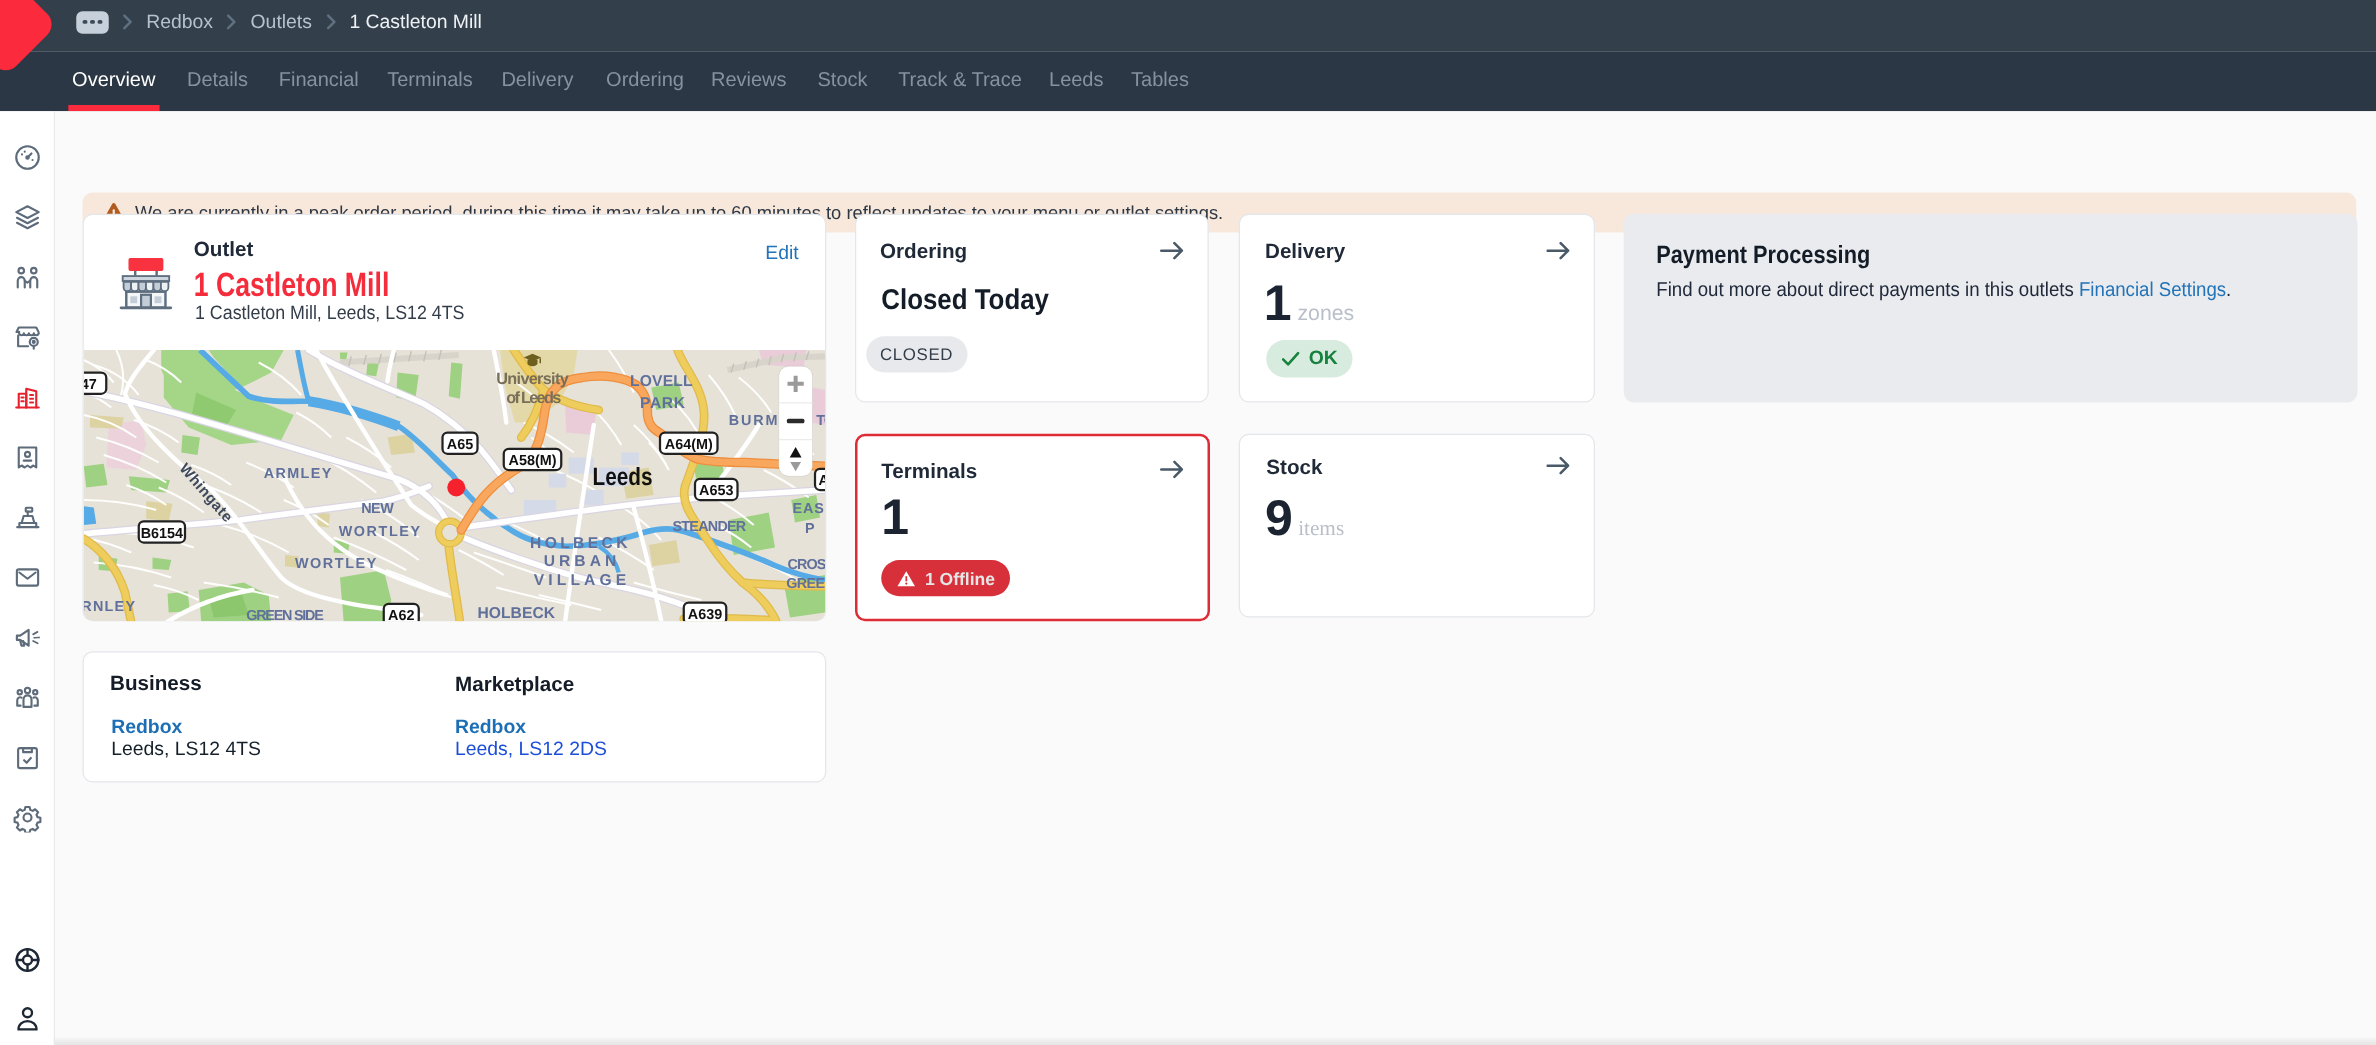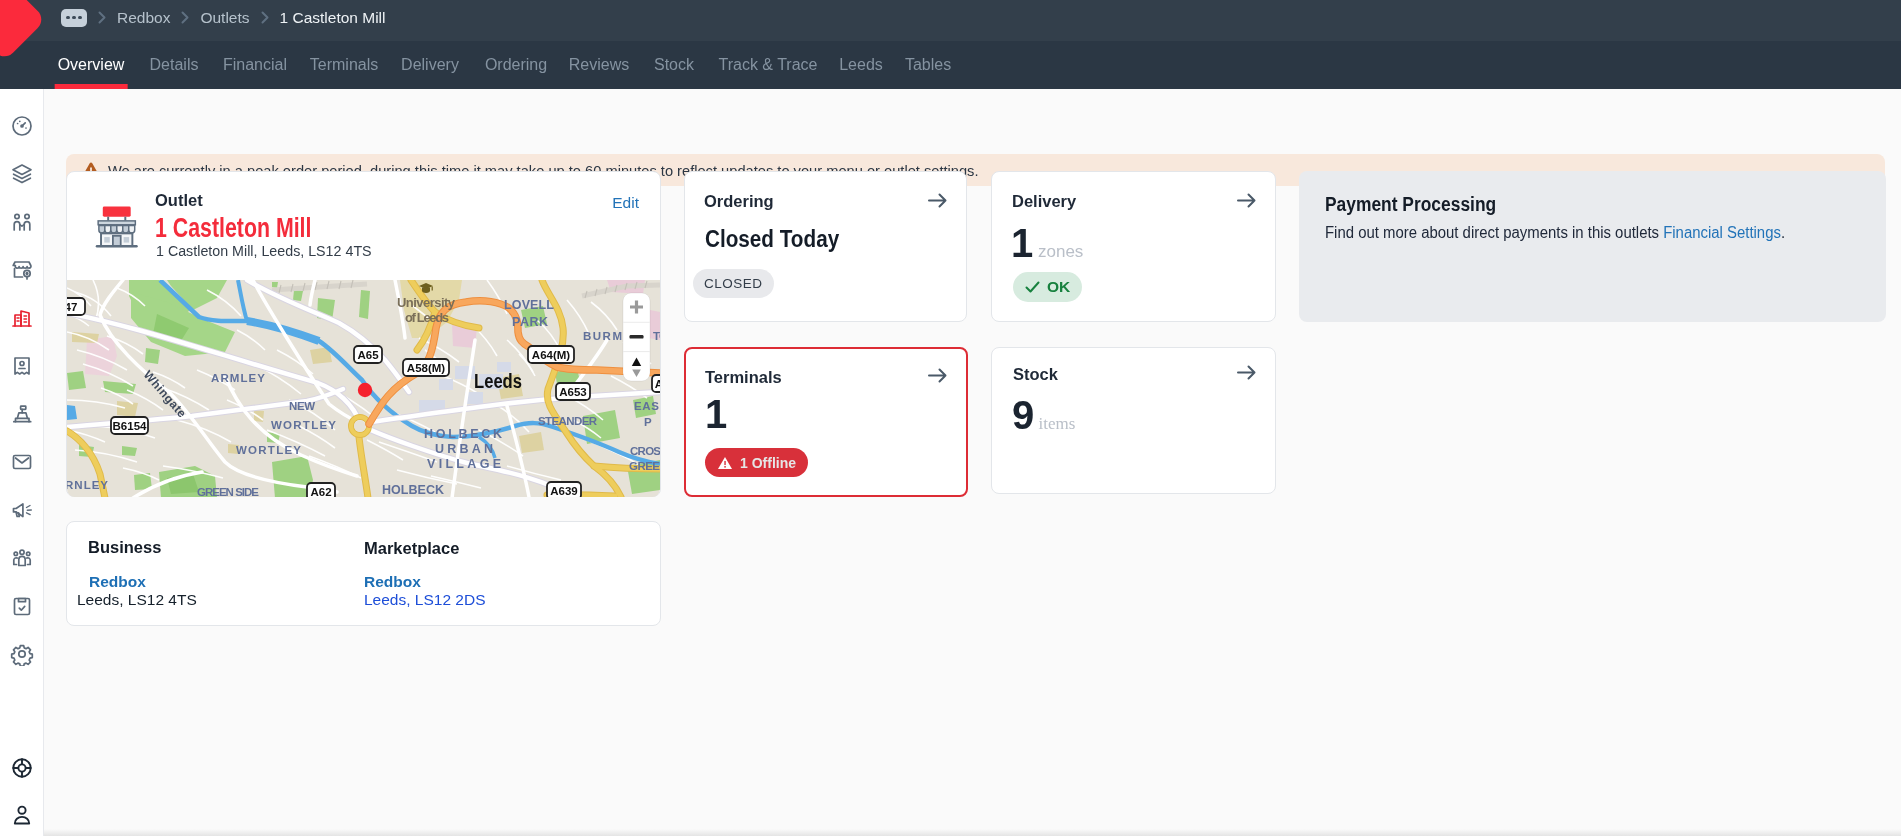--- a/index.html
+++ b/index.html
@@ -491,18 +491,18 @@
   <div class="cardtitle" style="position:absolute; left:21px; top:17px;">Stock</div>
   <svg class="arrow" style="top:17px;" width="19" height="15" viewBox="0 0 19 15">
       <path d="M1 7.5 H17.5 M11.5 1.5 L17.5 7.5 L11.5 13.5" stroke="#4a5968" stroke-width="2" fill="none" stroke-linecap="round" stroke-linejoin="round"></path>
     </svg>
   <div style="position:absolute; left:20px; top:47px;"><span class="bignum">9</span><span class="sub" style="font-size:17px;font-family:Liberation Serif, serif;"> items</span></div>
 </div>
 
 <div class="card" style="left:66px; top:521px; width:595px; height:105px;padding-left:28px;">
   <div style="position:absolute; left:21px; top:16px; font-size:16.5px; font-weight:bold; color:#141c27;">Business</div>
   <a class="bluelink" style="position:absolute; left:22px; top:51px; font-size:15.5px; font-weight:bold; color:#1d6fb5;">Redbox</a>
-  <div style="position:absolute; left:10px; top:69px; font-size:15.5px; color:#15202b;">Leeds, LS12 4TS</div>
+  <div style="position:absolute; left:22px; top:69px; font-size:15.5px; color:#15202b;">Leeds, LS12 4TS</div>
   <div style="position:absolute; left:297px; top:17px; font-size:16.5px; font-weight:bold; color:#141c27;">Marketplace</div>
   <a class="bluelink" style="position:absolute; left:297px; top:51px; font-size:15.5px; font-weight:bold; color:#1d6fb5;">Redbox</a>
   <div style="position:absolute; left:297px; top:69px; font-size:15.5px; color:#1d4ed8;">Leeds, LS12 2DS</div>
 </div>
 <div style="position:absolute; left:44px; right:0; bottom:0; height:7px; background:linear-gradient(#fafafa, #e4e4e4);"></div>
 
 </body></html>

